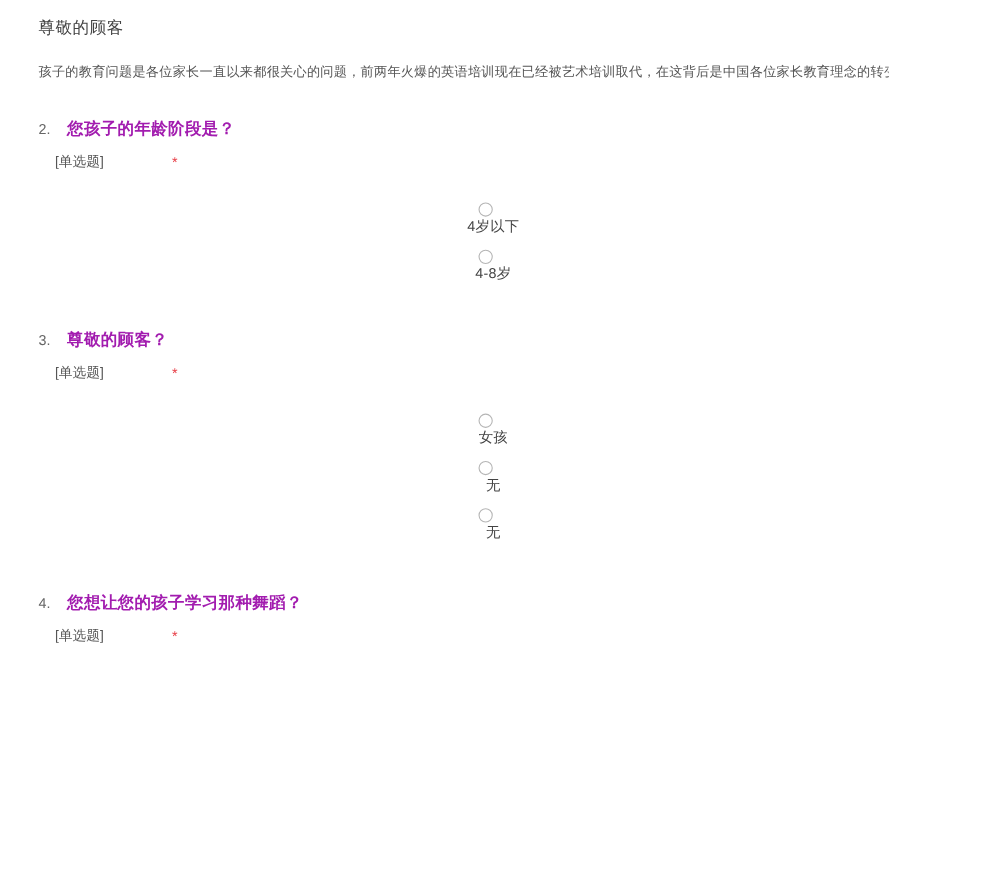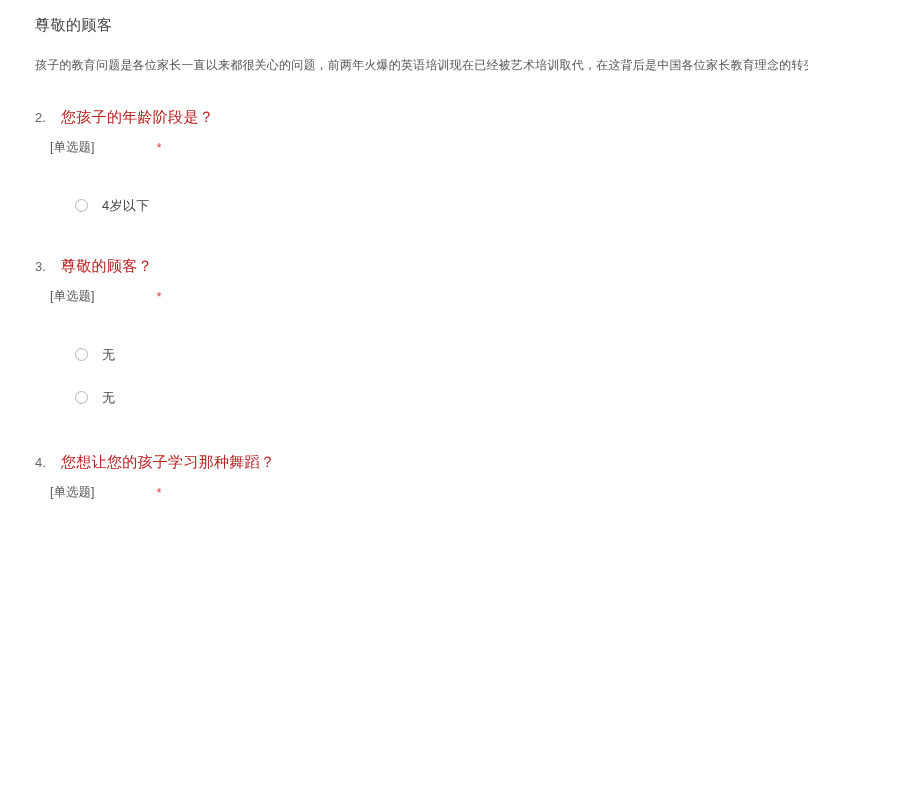--- a/index.html
+++ b/index.html
@@ -45,22 +45,22 @@
     align-items: baseline;
   }
   .q-number {
     font-size: 13px;
     color: #666666;
     width: 26px;
     flex: 0 0 26px;
   }
   .q-title {
     font-size: 15px;
-    font-weight: normal;
-    color: #b91c1c;
+    font-weight: bold;
+    color: #a21caf;
     letter-spacing: 0.3px;
   }
   .q-meta {
     margin-top: 12px;
     padding-left: 15px;
     display: flex;
     align-items: center;
     gap: 48px;
   }
   .q-type {
@@ -74,20 +74,21 @@
     line-height: 1;
   }
   .options {
     margin-top: 28px;
     padding-left: 40px;
   }
   .option-row {
     display: flex;
     align-items: center;
     height: 43px;
+    flex-direction: column;
   }
   .radio {
     width: 13px;
     height: 13px;
     border: 1px solid #b5b5b5;
     border-radius: 50%;
     background: #ffffff;
     flex: 0 0 13px;
     box-sizing: border-box;
   }
@@ -115,33 +116,41 @@
     </div>
     <div class="q-meta">
       <span class="q-type">[单选题]</span>
       <span class="q-required">*</span>
     </div>
     <div class="options">
       <div class="option-row">
         <span class="radio"></span>
         <span class="option-label">4岁以下</span>
       </div>
+      <div class="option-row">
+        <span class="radio"></span>
+        <span class="option-label">4-8岁</span>
+      </div>
     </div>
   </div>
 
   <div class="question-block q-spacer-sm">
     <div class="question-head">
       <div class="q-number">3.</div>
       <div class="q-title">尊敬的顾客？</div>
     </div>
     <div class="q-meta">
       <span class="q-type">[单选题]</span>
       <span class="q-required">*</span>
     </div>
     <div class="options">
+      <div class="option-row">
+        <span class="radio"></span>
+        <span class="option-label">女孩</span>
+      </div>
       <div class="option-row">
         <span class="radio"></span>
         <span class="option-label">无</span>
       </div>
       <div class="option-row">
         <span class="radio"></span>
         <span class="option-label">无</span>
       </div>
     </div>
   </div>

